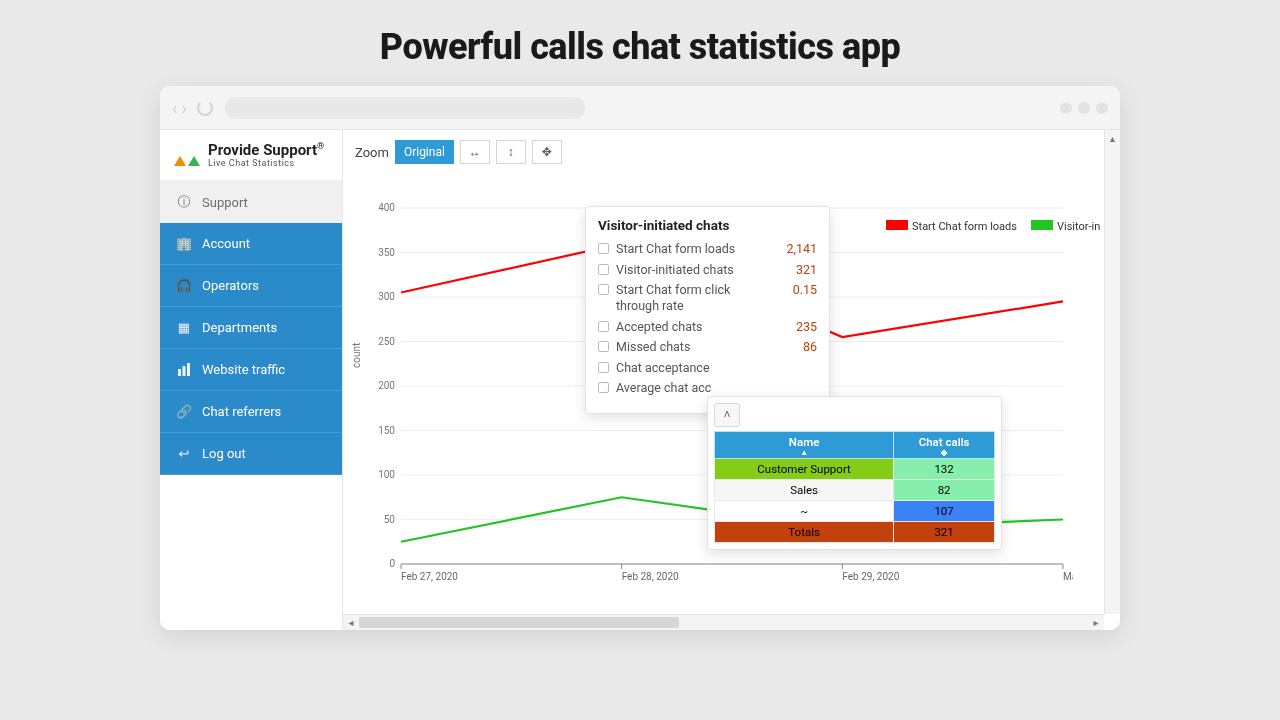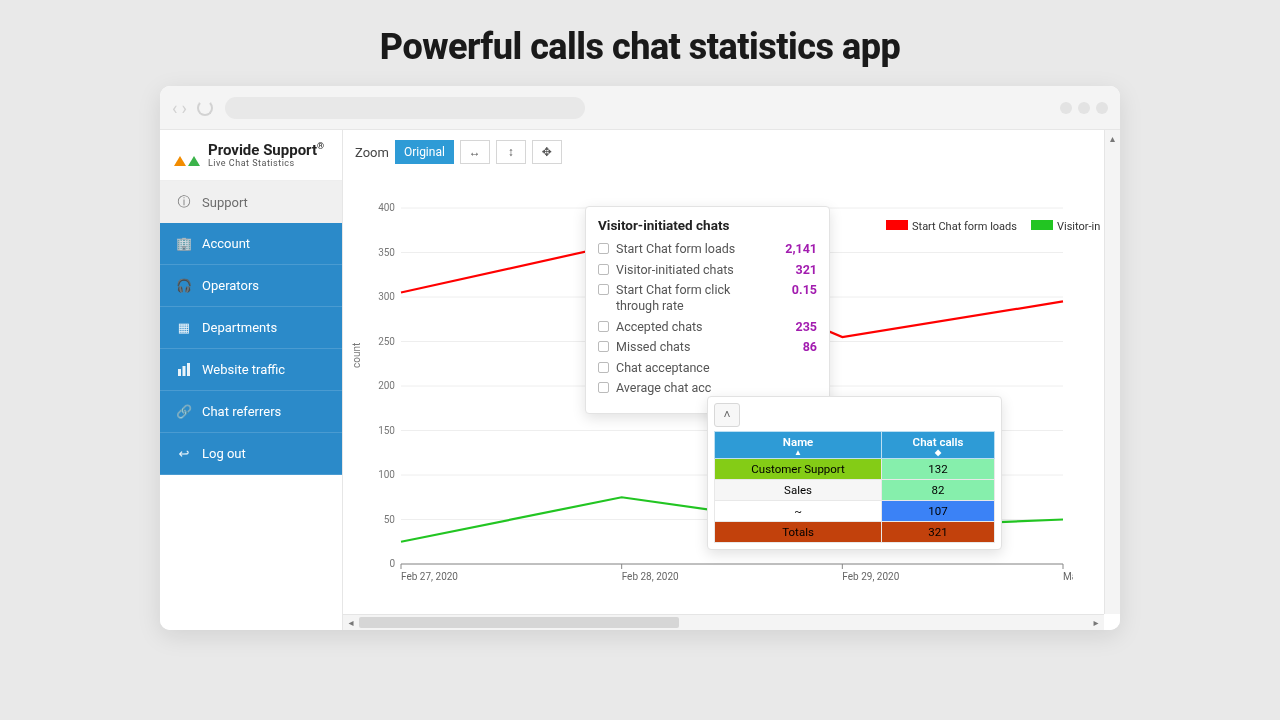--- a/index.html
+++ b/index.html
@@ -53,26 +53,26 @@
   svg.chart { position: absolute; left: 0; top: 0; }
 
   .legend { position: absolute; right: -8px; top: 52px; display: flex; gap: 14px; font-size: 11px; color: #333; align-items: center; white-space: nowrap; overflow: hidden; width: 220px; }
   .legend .sw { width: 22px; height: 10px; display: inline-block; margin-right: 4px; }
 
   .tooltip { position: absolute; left: 232px; top: 38px; width: 245px; background: #fff; border: 1px solid #e3e3e3; border-radius: 4px; box-shadow: 0 4px 14px rgba(0,0,0,0.12); padding: 10px 12px 12px; font-size: 12.5px; color: #333; }
   .tooltip h4 { font-size: 13.5px; font-weight: 700; margin-bottom: 8px; color: #222; }
   .tt-row { display: flex; align-items: flex-start; margin: 5px 0; }
   .tt-row .cb { width: 11px; height: 11px; border: 1px solid #bbb; border-radius: 2px; margin-right: 7px; margin-top: 2px; flex: none; }
   .tt-row .lbl { flex: 1; color: #555; line-height: 1.25; }
-  .tt-row .val { font-weight: 700; color: #a21caf; margin-left: 24px; }
+  .tt-row .val { font-weight: 400; color: #c2410c; margin-left: 24px; }
 
   .mini-panel { position: absolute; left: 354px; top: 228px; width: 295px; background: #fff; border: 1px solid #e2e2e2; border-radius: 4px; box-shadow: 0 4px 14px rgba(0,0,0,0.12); padding: 6px; font-size: 12px; }
   .collapse-btn { width: 26px; height: 24px; border: 1px solid #d8d8d8; border-radius: 3px; display: inline-flex; align-items: center; justify-content: center; color: #666; background: #f7f7f7; margin-bottom: 4px; }
   table.mini { width: 100%; border-collapse: collapse; font-size: 11.5px; }
-  table.mini th { background: #2e9bd6; color: #fff; font-weight: 600; padding: 3px 10px 1px; border: 1px solid #bcdff2; }
+  table.mini th { background: #2e9bd6; color: #fff; font-weight: 600; padding: 3px 4px 1px; border: 1px solid #bcdff2; }
   table.mini th .sort { display:block; font-size: 8px; line-height: 8px; }
   table.mini td { text-align: center; padding: 3px 6px; border: 1px solid #e8e8e8; }
   table.mini tr.total td { background: #c2410c; font-weight: 400; }
 </style>
 </head>
 <body>
 
 <div class="headline">Powerful calls chat statistics app</div>
 
 <div class="browser-frame">

